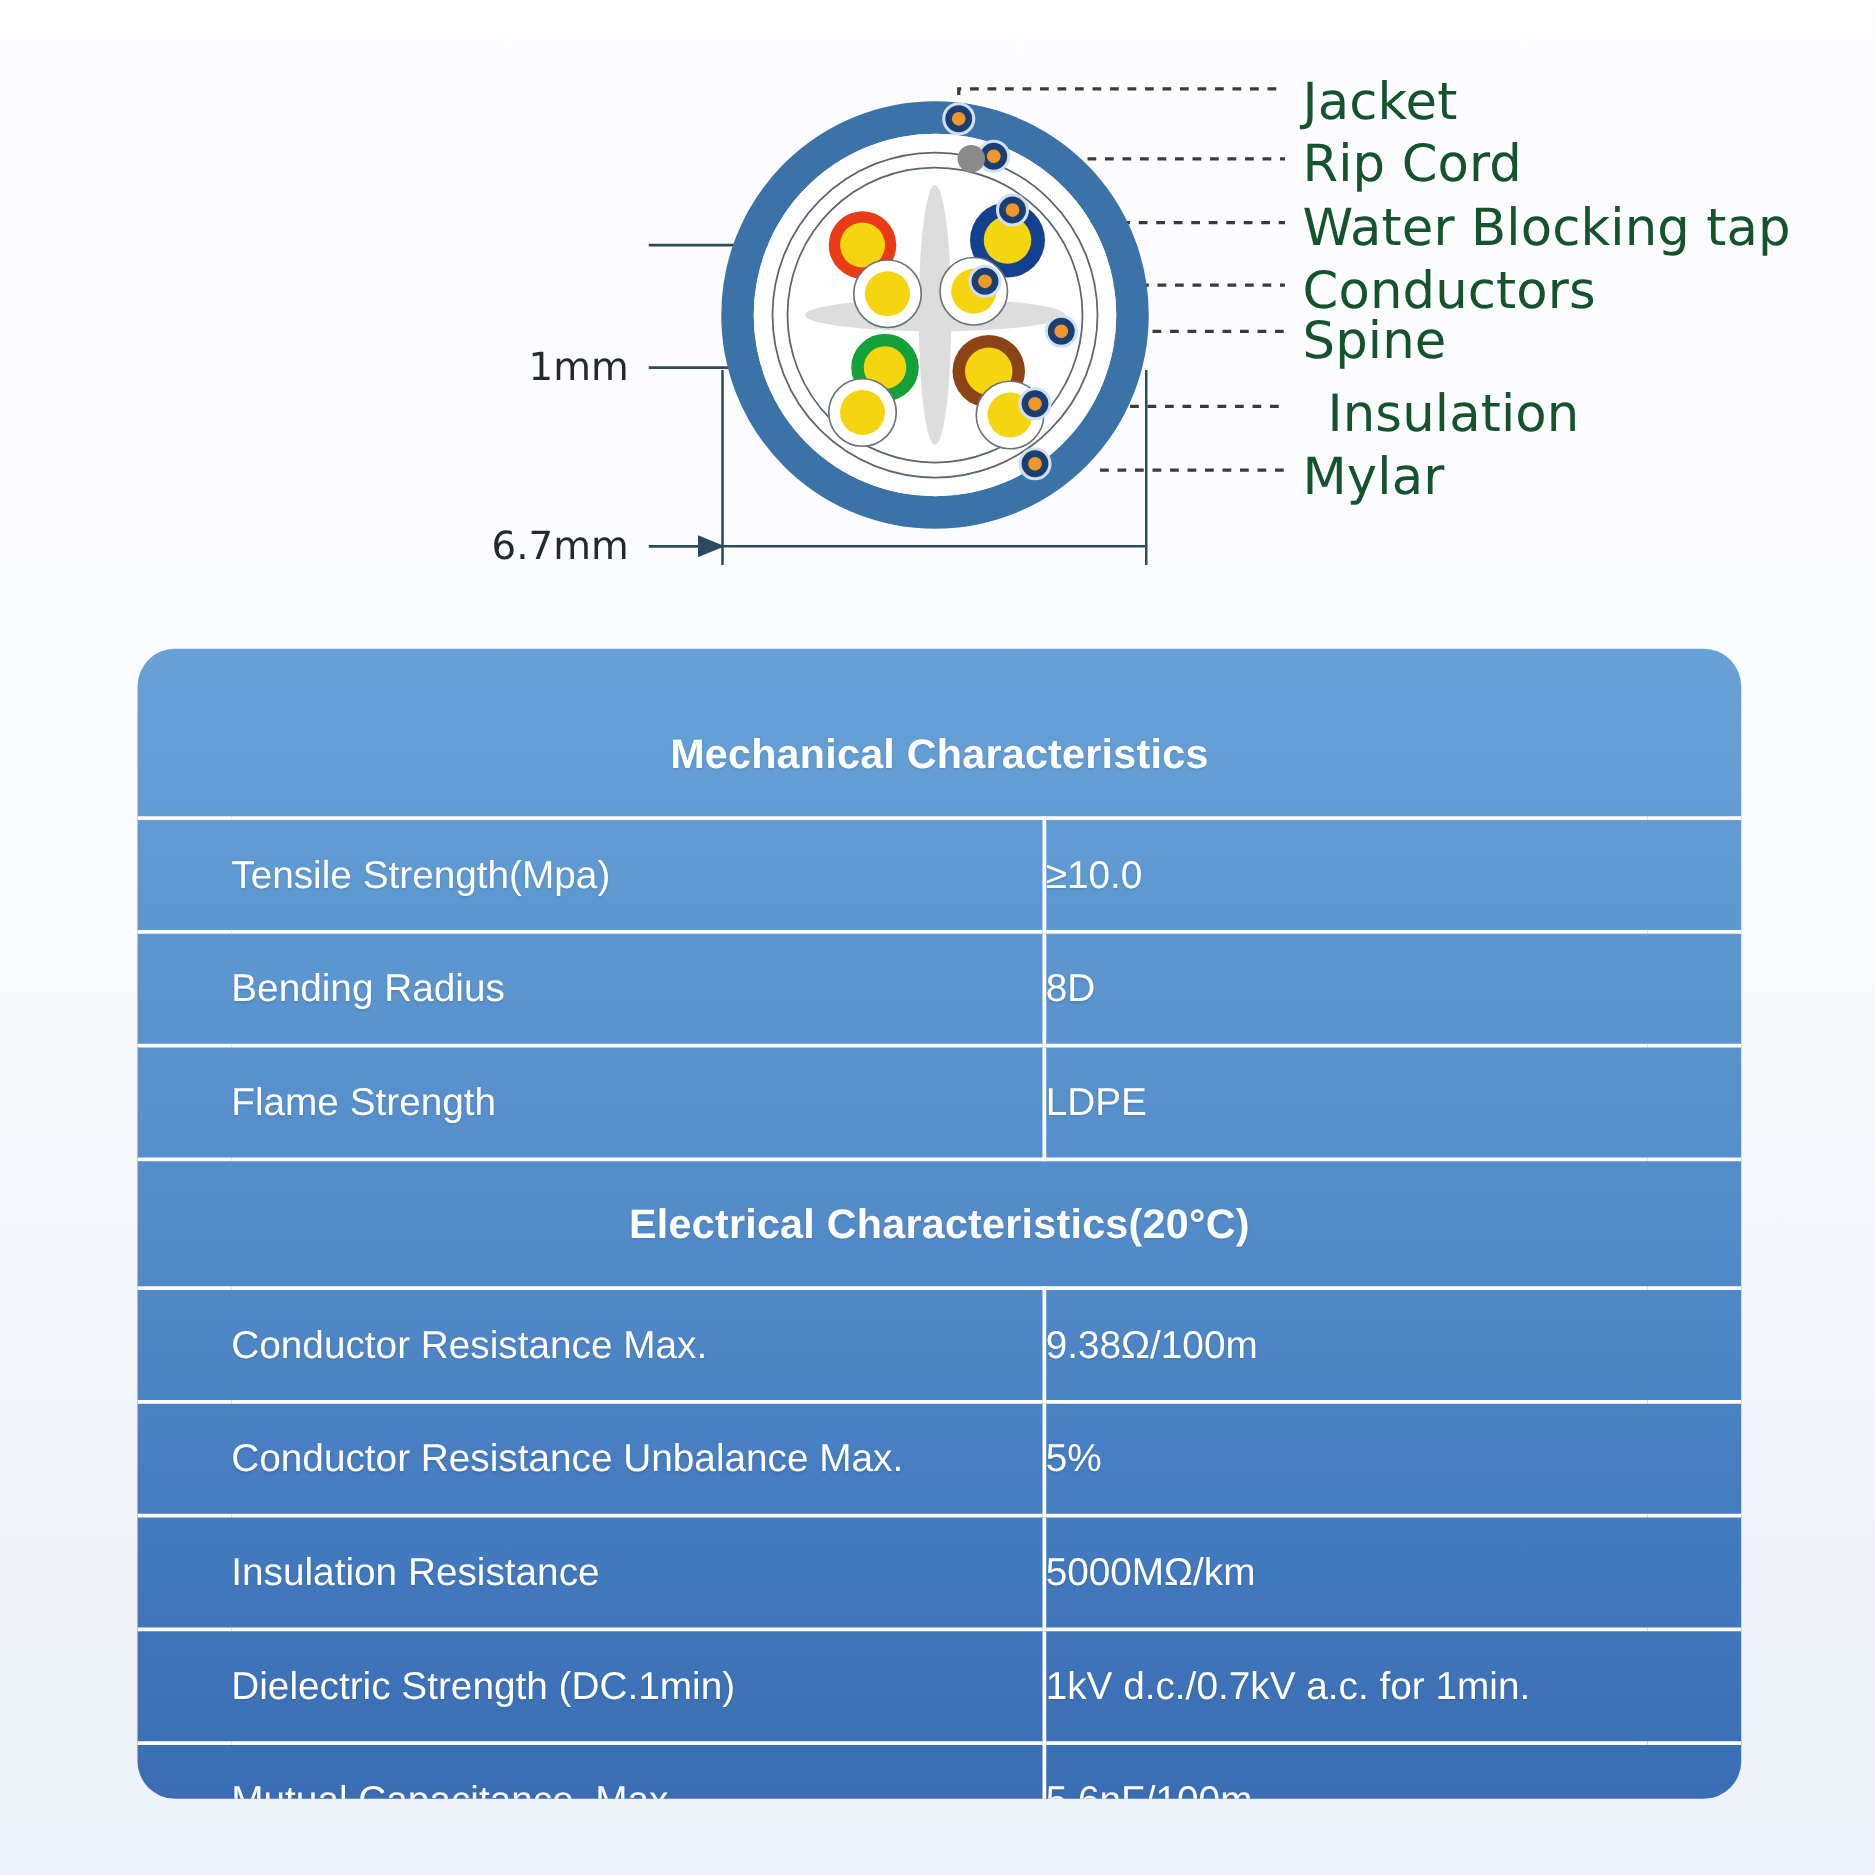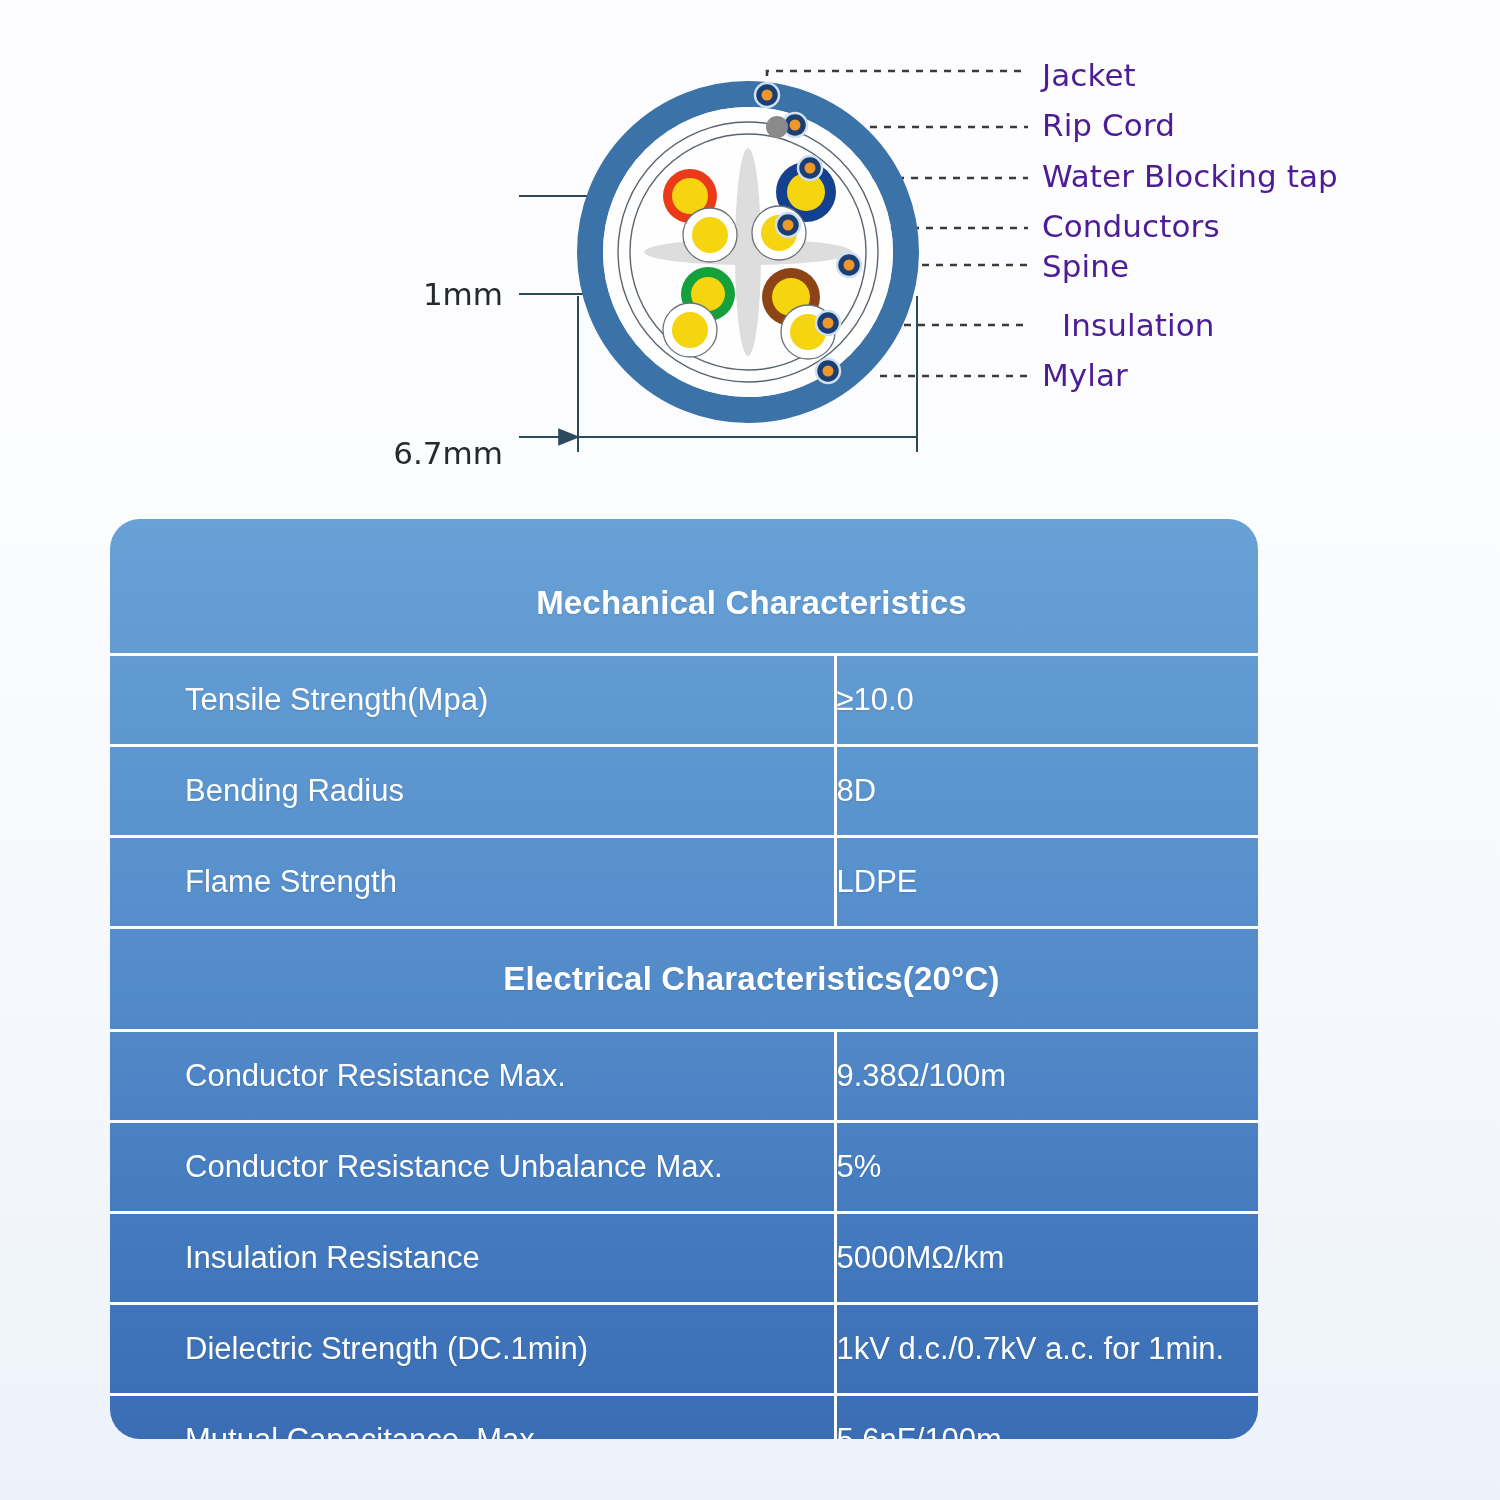--- a/index.html
+++ b/index.html
@@ -24,42 +24,42 @@
     height: 505px;
   }
   #cable-svg {
     position: absolute;
     left: 0;
     top: 0;
   }
 
   .callout-label {
     position: absolute;
-    font-size: 31px;
-    color: #4c1d95;
+    font-size: 41px;
+    color: #14532d;
     font-family: "DejaVu Sans", sans-serif;
     white-space: nowrap;
     letter-spacing: 0.1px;
     text-align: center;
   }
   .dim-label {
     position: absolute;
     font-size: 31px;
     color: #26292b;
     font-family: "DejaVu Sans", sans-serif;
     white-space: nowrap;
     text-align: right;
   }
 
   
   #spec-table {
     position: absolute;
     left: 110px;
     top: 519px;
-    width: 1148px;
+    width: 1283px;
     height: 920px;
     border-radius: 30px;
     background: linear-gradient(180deg, #68a1d6 0%, #5d97d0 25%, #5189c8 55%, #4278bd 80%, #3a6db4 100%);
     box-sizing: border-box;
     padding: 0;
     overflow: hidden;
   }
   .tbl {
     width: 100%;
     border-collapse: collapse;
@@ -219,21 +219,21 @@
 
   <div class="callout-label" style="left:1042px; top:57px;">Jacket</div>
   <div class="callout-label" style="left:1042px; top:107px;">Rip Cord</div>
   <div class="callout-label" style="left:1042px; top:158px;">Water Blocking tap</div>
   <div class="callout-label" style="left:1042px; top:208px;">Conductors</div>
   <div class="callout-label" style="left:1042px; top:248px;">Spine</div>
   <div class="callout-label" style="left:1042px; top:307px;margin-left:20px;">Insulation</div>
   <div class="callout-label" style="left:1042px; top:357px;">Mylar</div>
 
   <div class="dim-label" style="left:243px; top:276px; width:260px;text-align:right;">1mm</div>
-  <div class="dim-label" style="left:243px; top:419px; width:260px;margin-top:16px;">6.7mm</div>
+  <div class="dim-label" style="left:243px; top:419px; width:260px;">6.7mm</div>
 </div>
 
 <div id="spec-table">
   <table class="tbl">
     <colgroup>
       <col class="inner-pad-left">
       <col style="width:650px">
       <col style="width:483px">
       <col class="inner-pad-right">
     </colgroup>

